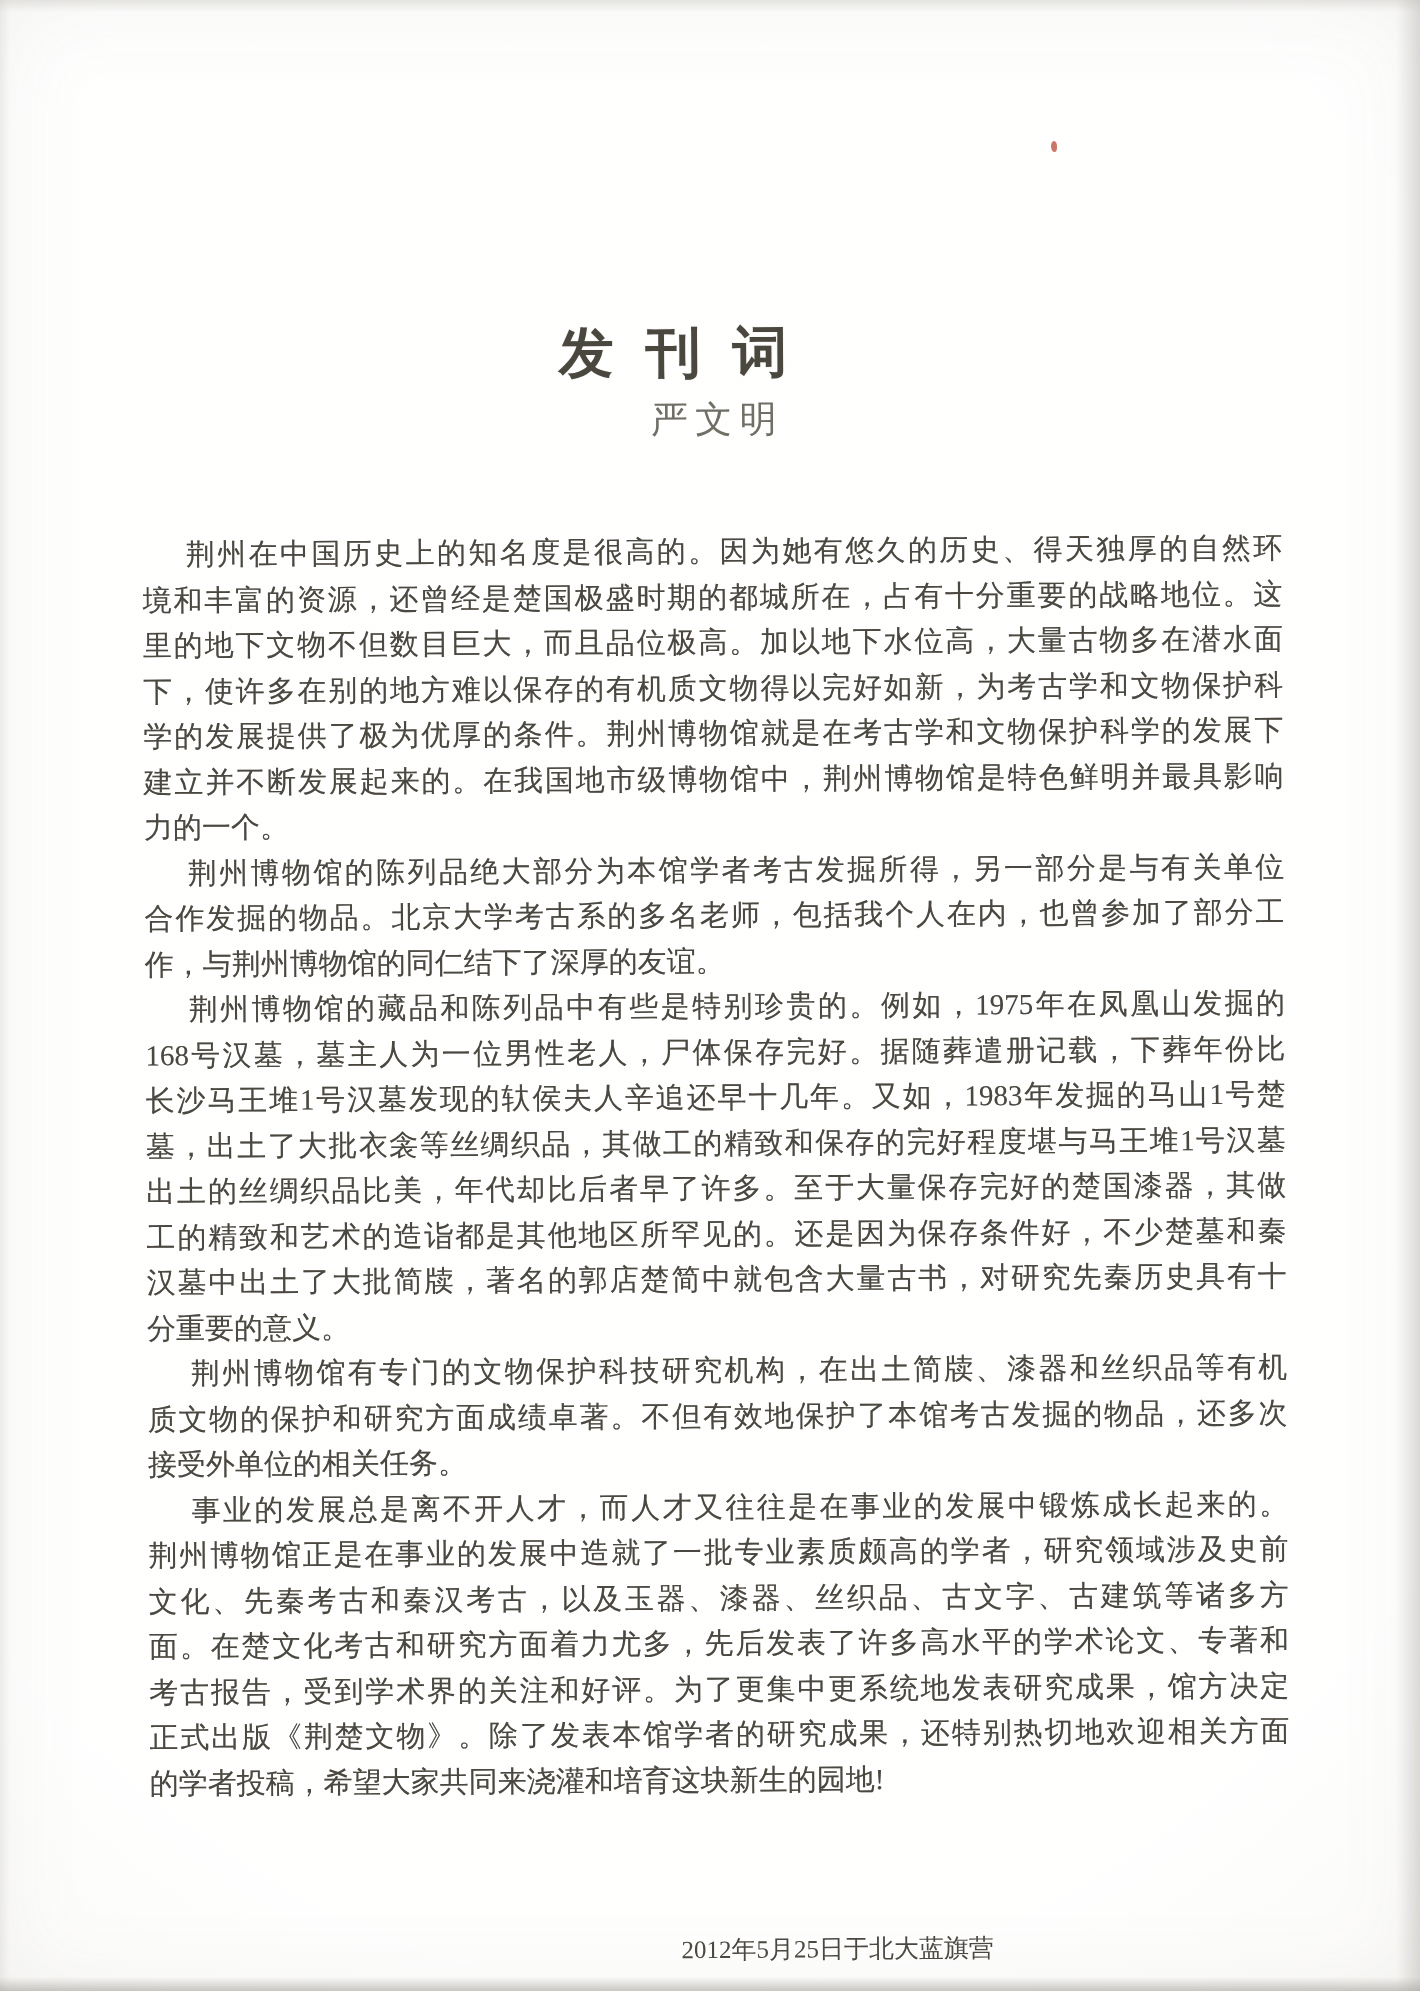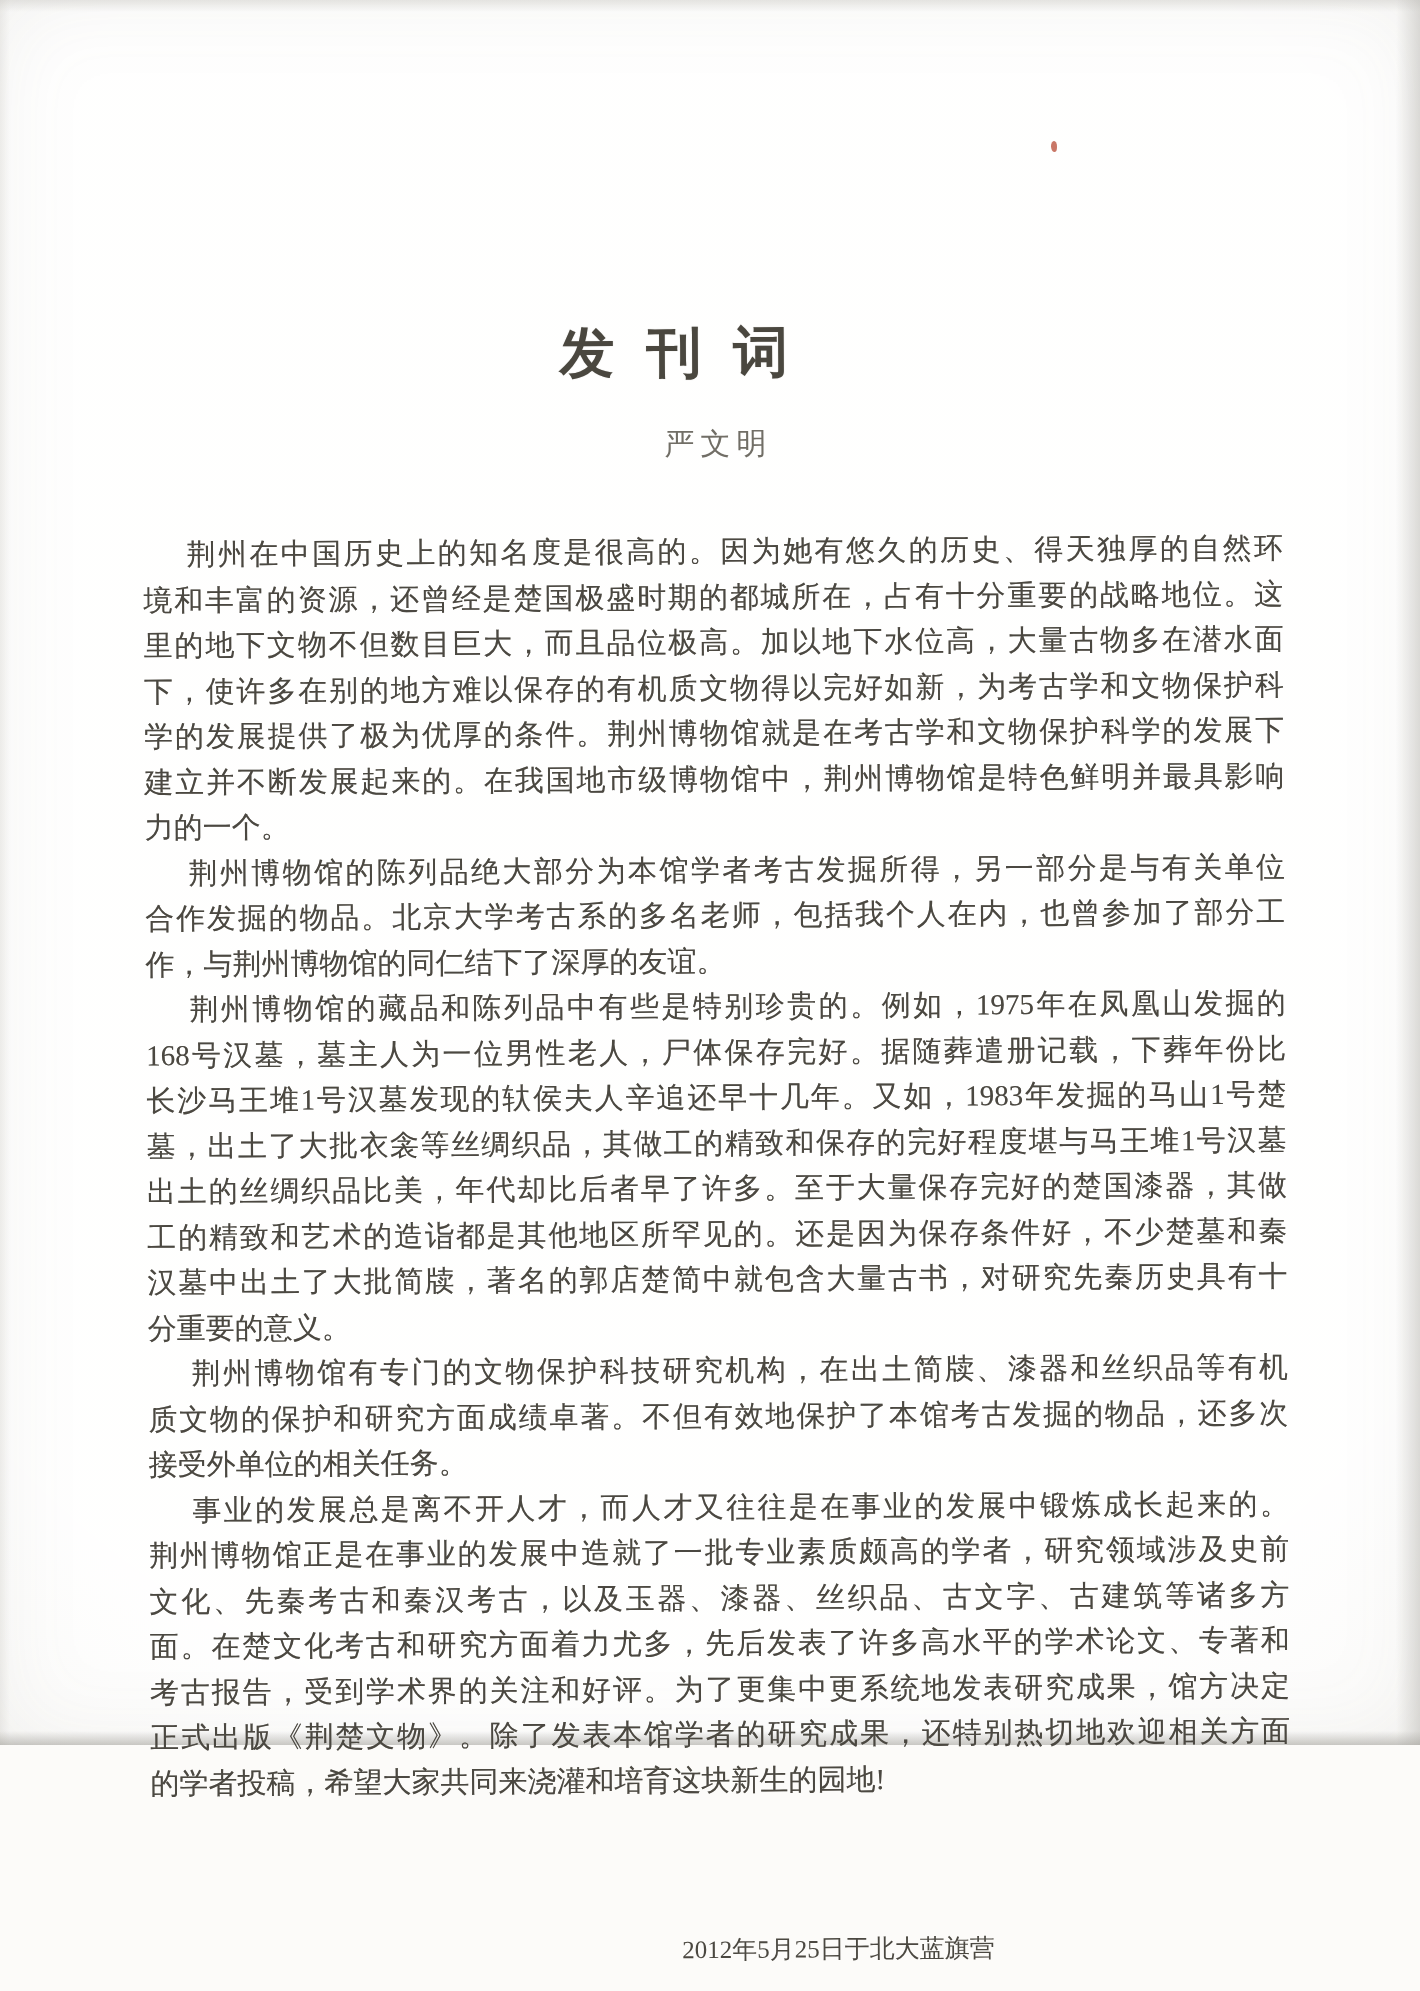--- a/index.html
+++ b/index.html
@@ -7,21 +7,21 @@
     padding: 0;
     width: 1420px;
     height: 1991px;
     overflow: hidden;
     background: #fcfbf9;
     font-family: "Liberation Serif", "DejaVu Serif", serif;
   }
   .page {
     position: relative;
     width: 1420px;
-    height: 1745px;
+    height: 1991px;
     background:
       radial-gradient(ellipse 120% 100% at 48% 45%, rgba(255,255,255,0.9) 55%, rgba(228,226,221,0.35) 100%),
       #fbfaf7;
     box-shadow: inset 0 0 90px rgba(120,116,108,0.08);
   }
   .edge-top {
     position: absolute; top: 0; left: 0; width: 100%; height: 12px;
     background: linear-gradient(to bottom, rgba(196,194,189,0.40), rgba(196,194,189,0));
   }
   .edge-right {
@@ -50,24 +50,24 @@
     transform: translateX(-50%);
     font-size: 55px;
     font-weight: 600;
     letter-spacing: 0.58em;
     white-space: nowrap;
     color: #4a473f;
     text-shadow: 0 0 1px rgba(74,71,63,0.35);
   }
   .author {
     position: absolute;
-    top: 424px;
+    top: 395px;
     left: 721px;
     transform: translateX(-50%);
-    font-size: 30px;
+    font-size: 37px;
     font-weight: 400;
     letter-spacing: 0.2em;
     white-space: nowrap;
     color: #716e66;
   }
   .body-text {
     position: absolute;
     top: 529px;
     left: 145px;
     width: 1140px;

